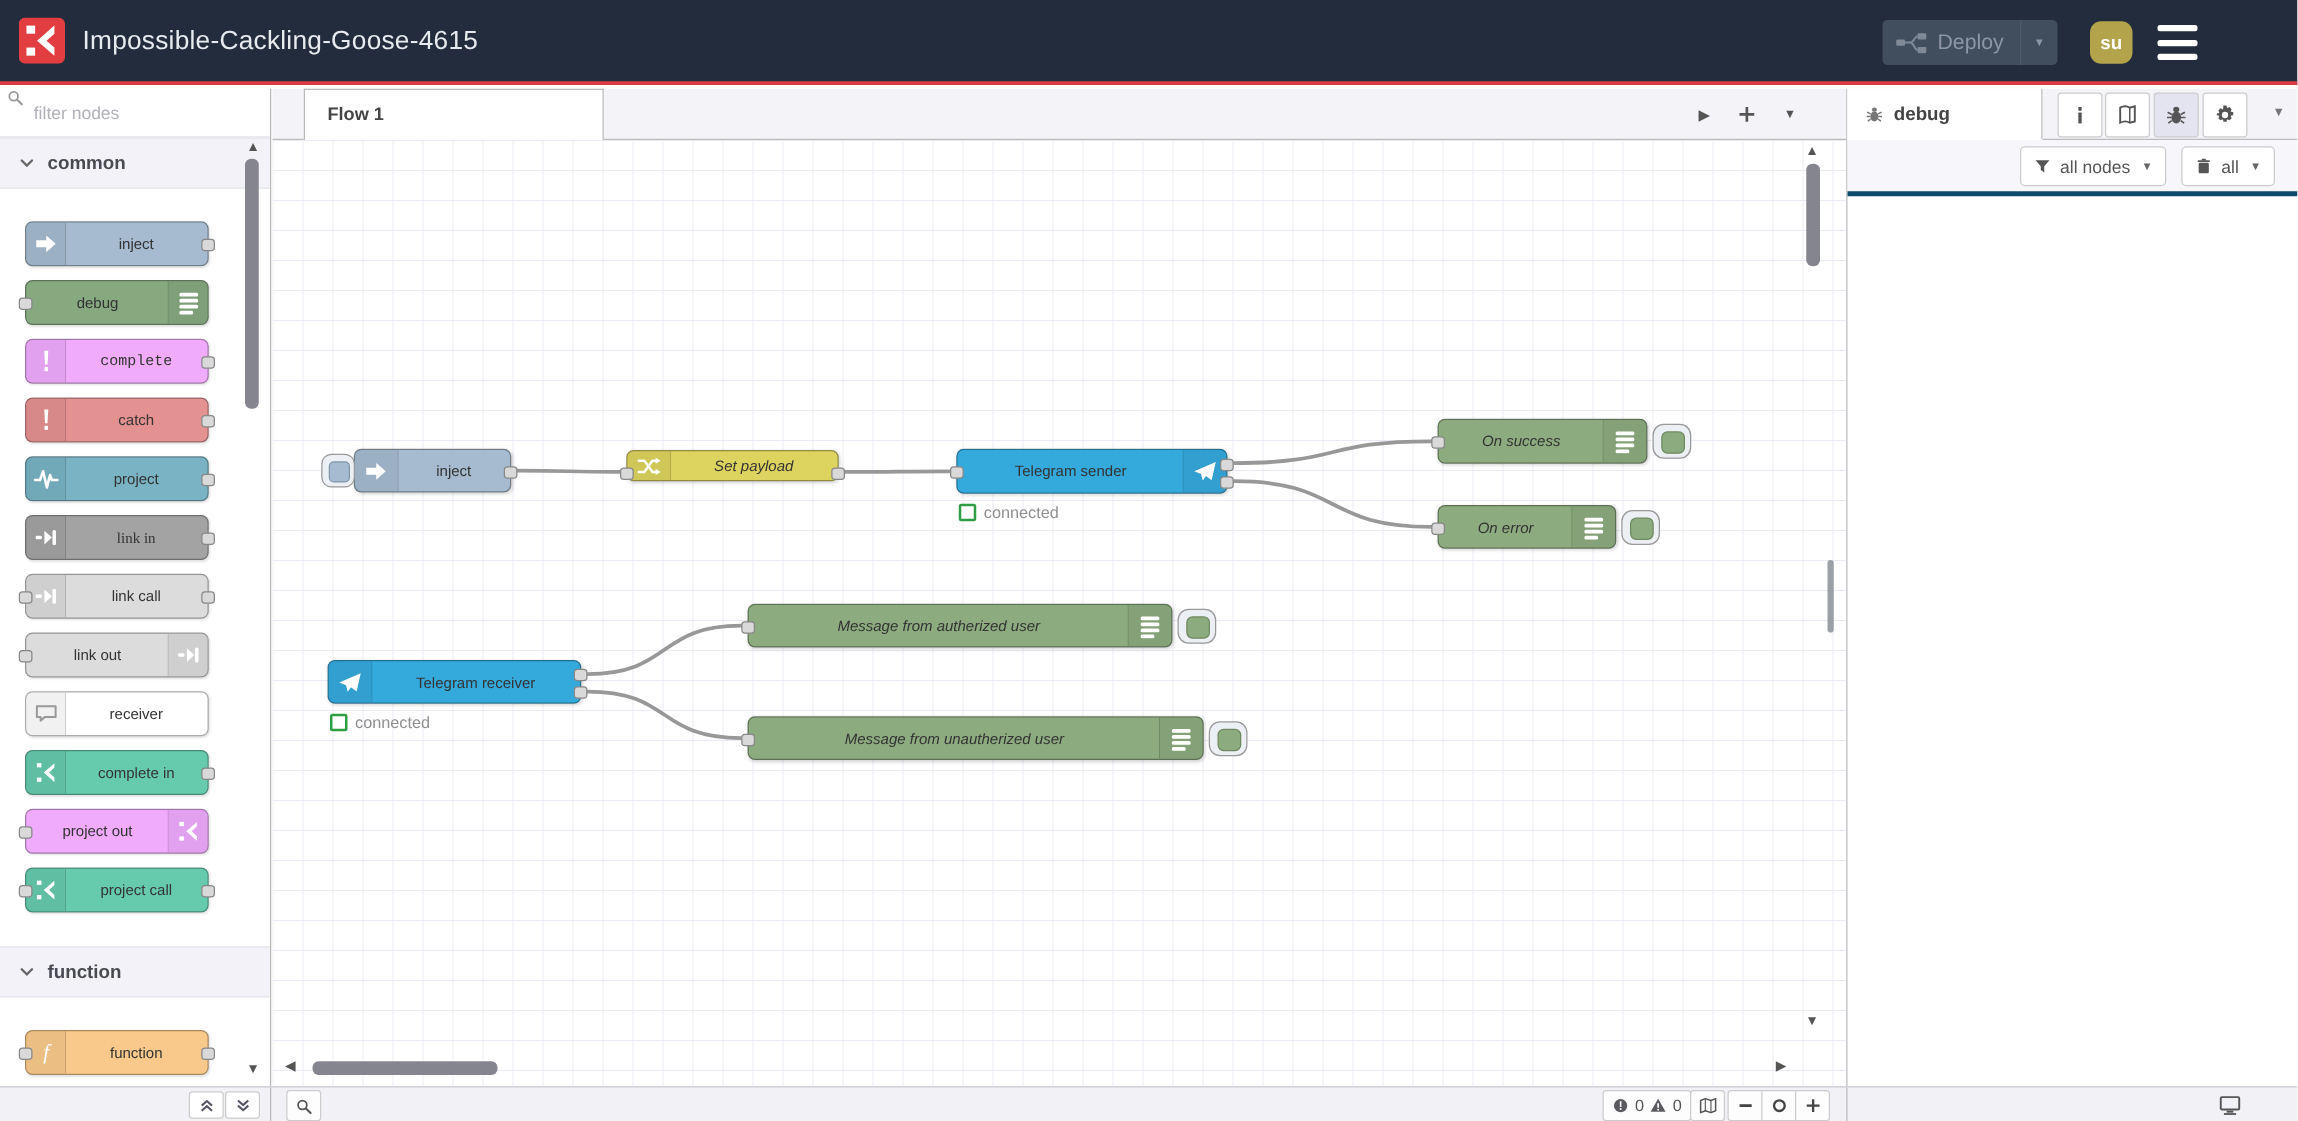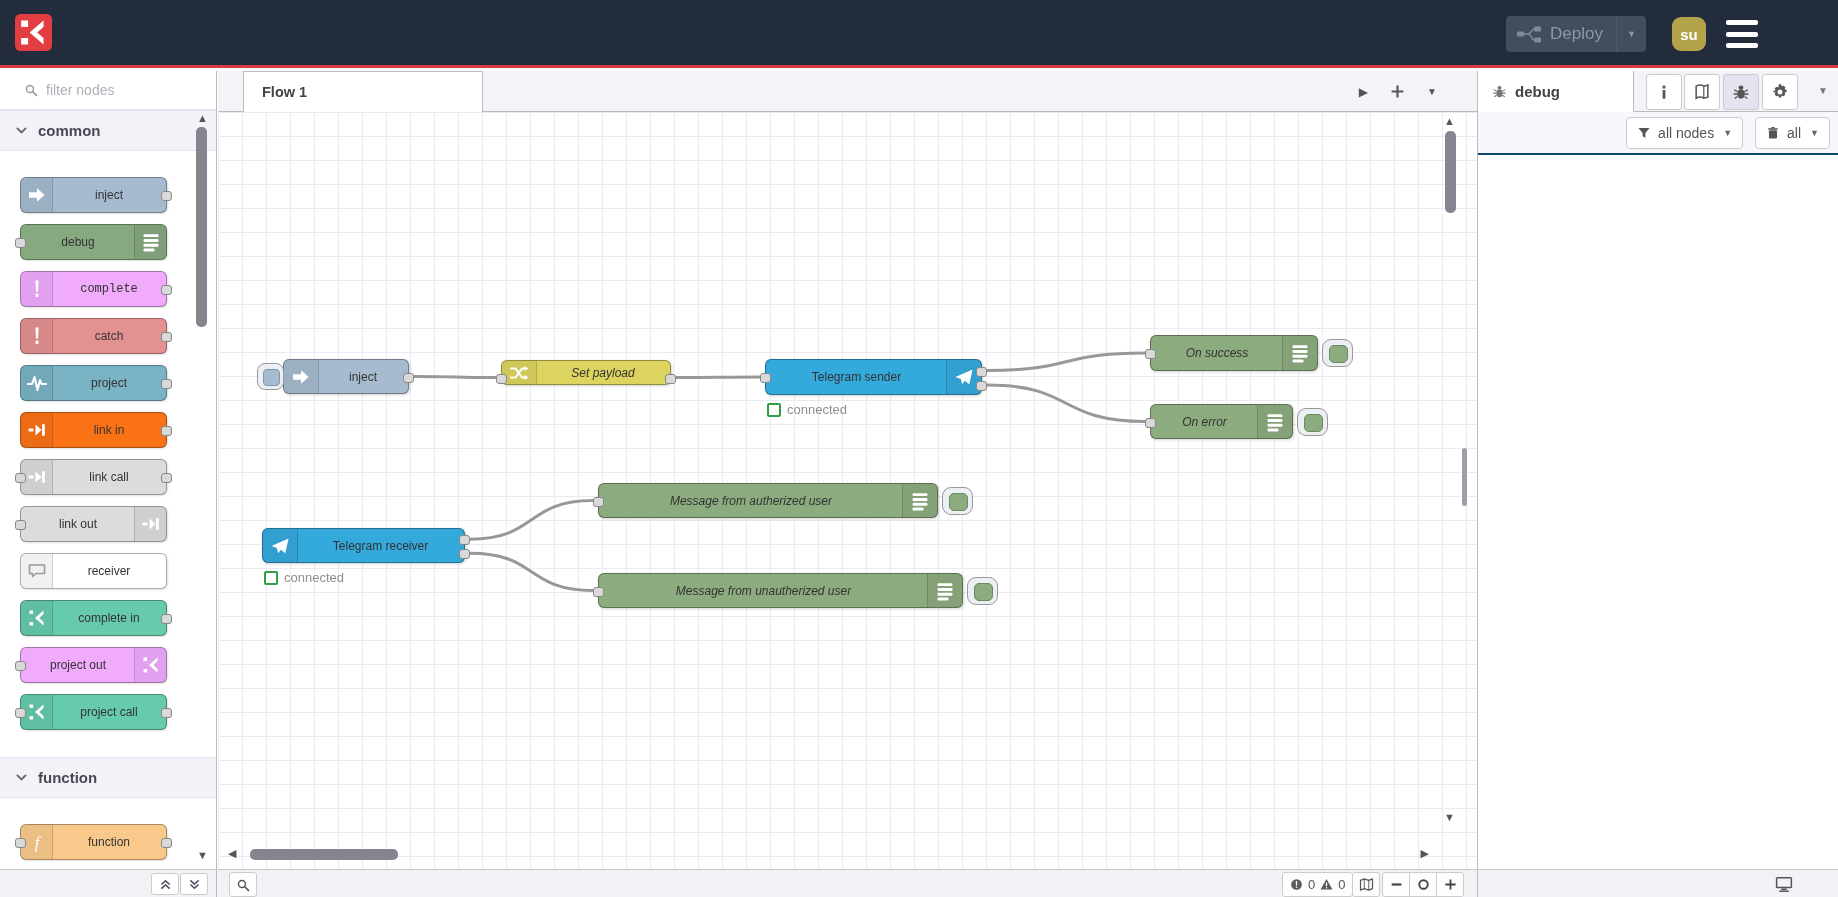--- a/index.html
+++ b/index.html
@@ -18,21 +18,21 @@
           font-size:9px;color:#8d97a4;line-height:36px;}
   .avatar{position:absolute;left:1672px;top:17px;width:34px;height:34px;border-radius:9px;
           background:#b3a44c;color:#fff;font-size:15px;font-weight:bold;display:flex;
           align-items:center;justify-content:center;}
   .burger{position:absolute;left:1726px;top:20px;width:32px;height:28px;display:flex;
           flex-direction:column;justify-content:space-between;cursor:pointer;}
   .burger i{display:block;height:5px;background:#fff;border-radius:2px;}
   
   #palette{position:absolute;left:0;top:71px;bottom:28px;width:217px;background:#fff;
            border-right:1px solid #bbb;box-sizing:border-box;overflow:hidden;}
-  .psearch{height:38px;border-bottom:1px solid #e2e2e8;display:flex;align-items:center;padding-left:24px;}
+  .psearch{height:38px;border-bottom:1px solid #e2e2e8;display:flex;padding-left:5px;}
   .psearch .sicon{width:14px;height:14px;color:#999;margin-right:6px;}
   .psearch input{border:none;outline:none;font-size:14px;color:#555;width:140px;
            font-family:"Liberation Sans",sans-serif;background:transparent;}
   .psearch input::placeholder{color:#b0b0b8;}
   .pcat-header{height:39px;background:#f2f2f8;border-top:1px solid #e4e4ec;border-bottom:1px solid #e4e4ec;
            display:flex;align-items:center;padding-left:16px;gap:11px;font-size:15px;font-weight:bold;color:#4a4a55;}
   .pcat-header .chev{width:11px;height:8px;color:#666;}
   .pcat-items{padding:26px 0 16px 20px;}
   .p-node{position:relative;width:147px;height:36px;border:1px solid rgba(0,0,0,.32);border-radius:6px;
            margin-bottom:11px;box-sizing:border-box;box-shadow:1px 1px 2px rgba(0,0,0,.12);cursor:move;}
@@ -81,22 +81,22 @@
   .sb-header{height:41px;background:#f4f4f8;border-bottom:1px solid #bbb;box-sizing:border-box;position:relative;}
   .sb-tab{position:absolute;left:0;top:0;width:156px;height:41px;background:#fff;border-right:1px solid #bbb;
           border-bottom:1px solid #fff;box-sizing:border-box;display:flex;align-items:center;gap:8px;
           padding-left:14px;font-size:15px;font-weight:bold;color:#444;}
   .sb-tab svg{width:15px;height:15px;color:#777;}
   .sb-btn{position:absolute;top:3px;width:34px;height:34px;background:#fff;border:1px solid #ccc;
           border-radius:3px;display:flex;align-items:center;justify-content:center;color:#555;}
   .sb-btn svg{width:18px;height:18px;}
   .sb-btn.active{background:#e4e4f0;}
   .sb-caret{position:absolute;right:10px;top:14px;font-size:10px;color:#777;}
-  .sb-toolbar{height:41px;background:#f7f7fb;border-bottom:2px solid #0c4a6e;display:flex;
-          align-items:center;justify-content:flex-end;gap:12px;padding-right:8px;}
+  .sb-toolbar{height:41px;background:#f7f7fb;border-bottom:4px solid #0c4a6e;display:flex;
+          align-items:center;justify-content:flex-end;gap:12px;padding-right:18px;}
   .sb-tool{height:30px;background:#fff;border:1px solid #ccc;border-radius:4px;display:flex;
           align-items:center;gap:7px;padding:0 10px;font-size:14px;color:#555;}
   .sb-tool svg{width:14px;height:14px;} .mini-caret{font-size:9px;color:#666;margin-left:2px;}
   
   #footer{position:absolute;left:0;bottom:0;width:100%;height:28px;background:#f2f2f6;
           border-top:1px solid #c8c8cf;box-sizing:border-box;}
   .f-sec{position:absolute;top:0;bottom:0;}
   .f-palette{left:0;width:217px;border-right:1px solid #bbb;box-sizing:border-box;}
   .f-canvas{left:218px;right:361px;}
   .f-sidebar{right:0;width:361px;border-left:1px solid #bbb;box-sizing:border-box;}
@@ -126,20 +126,21 @@
 
 <div id="header">
   <div class="logo">
     <svg viewBox="0 0 24 24">
         <rect width="24" height="24" rx="3.5" fill="#e23e41"></rect>
       <rect x="4" y="4.2" width="4.5" height="4.2" fill="#fff"></rect>
       <rect x="4" y="15.6" width="4.5" height="4.2" fill="#fff"></rect>
       <polygon points="18.5,4.2 9.5,12 18.5,19.8 18.5,15.6 14.4,12 18.5,8.4" fill="#fff"></polygon>
     </svg>
   </div>
+  <div class="title">Impossible-Cackling-Goose-4615</div>
   <div class="deploy">
     <span class="dicon">
         <svg viewBox="0 0 26 20">
           <g fill="currentColor">
             <rect x="1" y="6.5" width="7" height="5" rx="1"></rect>
             <rect x="18" y="1.5" width="7" height="5" rx="1"></rect>
             <rect x="18" y="12.5" width="7" height="5" rx="1"></rect>
           </g>
           <path d="M8 9h4c3.5 0 3.5-5 6-5M8 9h4c3.5 0 3.5 6 6 6" fill="none" stroke="currentColor" stroke-width="1.5"></path>
         </svg>
@@ -224,21 +225,21 @@
         </div>
         <div class="p-node" style="background: rgb(121, 179, 196);">
           <span class="n-icon left" style="color:#fff">
             <svg viewBox="0 0 20 20">
               <polyline points="1,11 5,11 7.5,4 10.5,17 13,7 14.5,11 19,11" fill="none" stroke="currentColor" stroke-width="2.1" stroke-linejoin="round" stroke-linecap="round"></polyline>
             </svg>
           </span>
           <span class="n-label has-left">project</span>
           <span class="fport" style="right: -6px; top: 13px;"></span>
         </div>
-        <div class="p-node" style="background: #f97316;">
+        <div class="p-node" style="background: #a3a3a3; font-family: Liberation Serif, serif;">
           <span class="n-icon left" style="color:#fff">
             <svg viewBox="0 0 20 20">
               <g fill="currentColor">
                 <rect x="1.5" y="8.6" width="5" height="2.8" rx="1"></rect>
                 <path d="M8.5 4.5L14.5 10l-6 5.5z"></path>
                 <rect x="15" y="4" width="2.8" height="12" rx="1.2"></rect>
               </g>
             </svg>
           </span>
           <span class="n-label has-left">link in</span>

